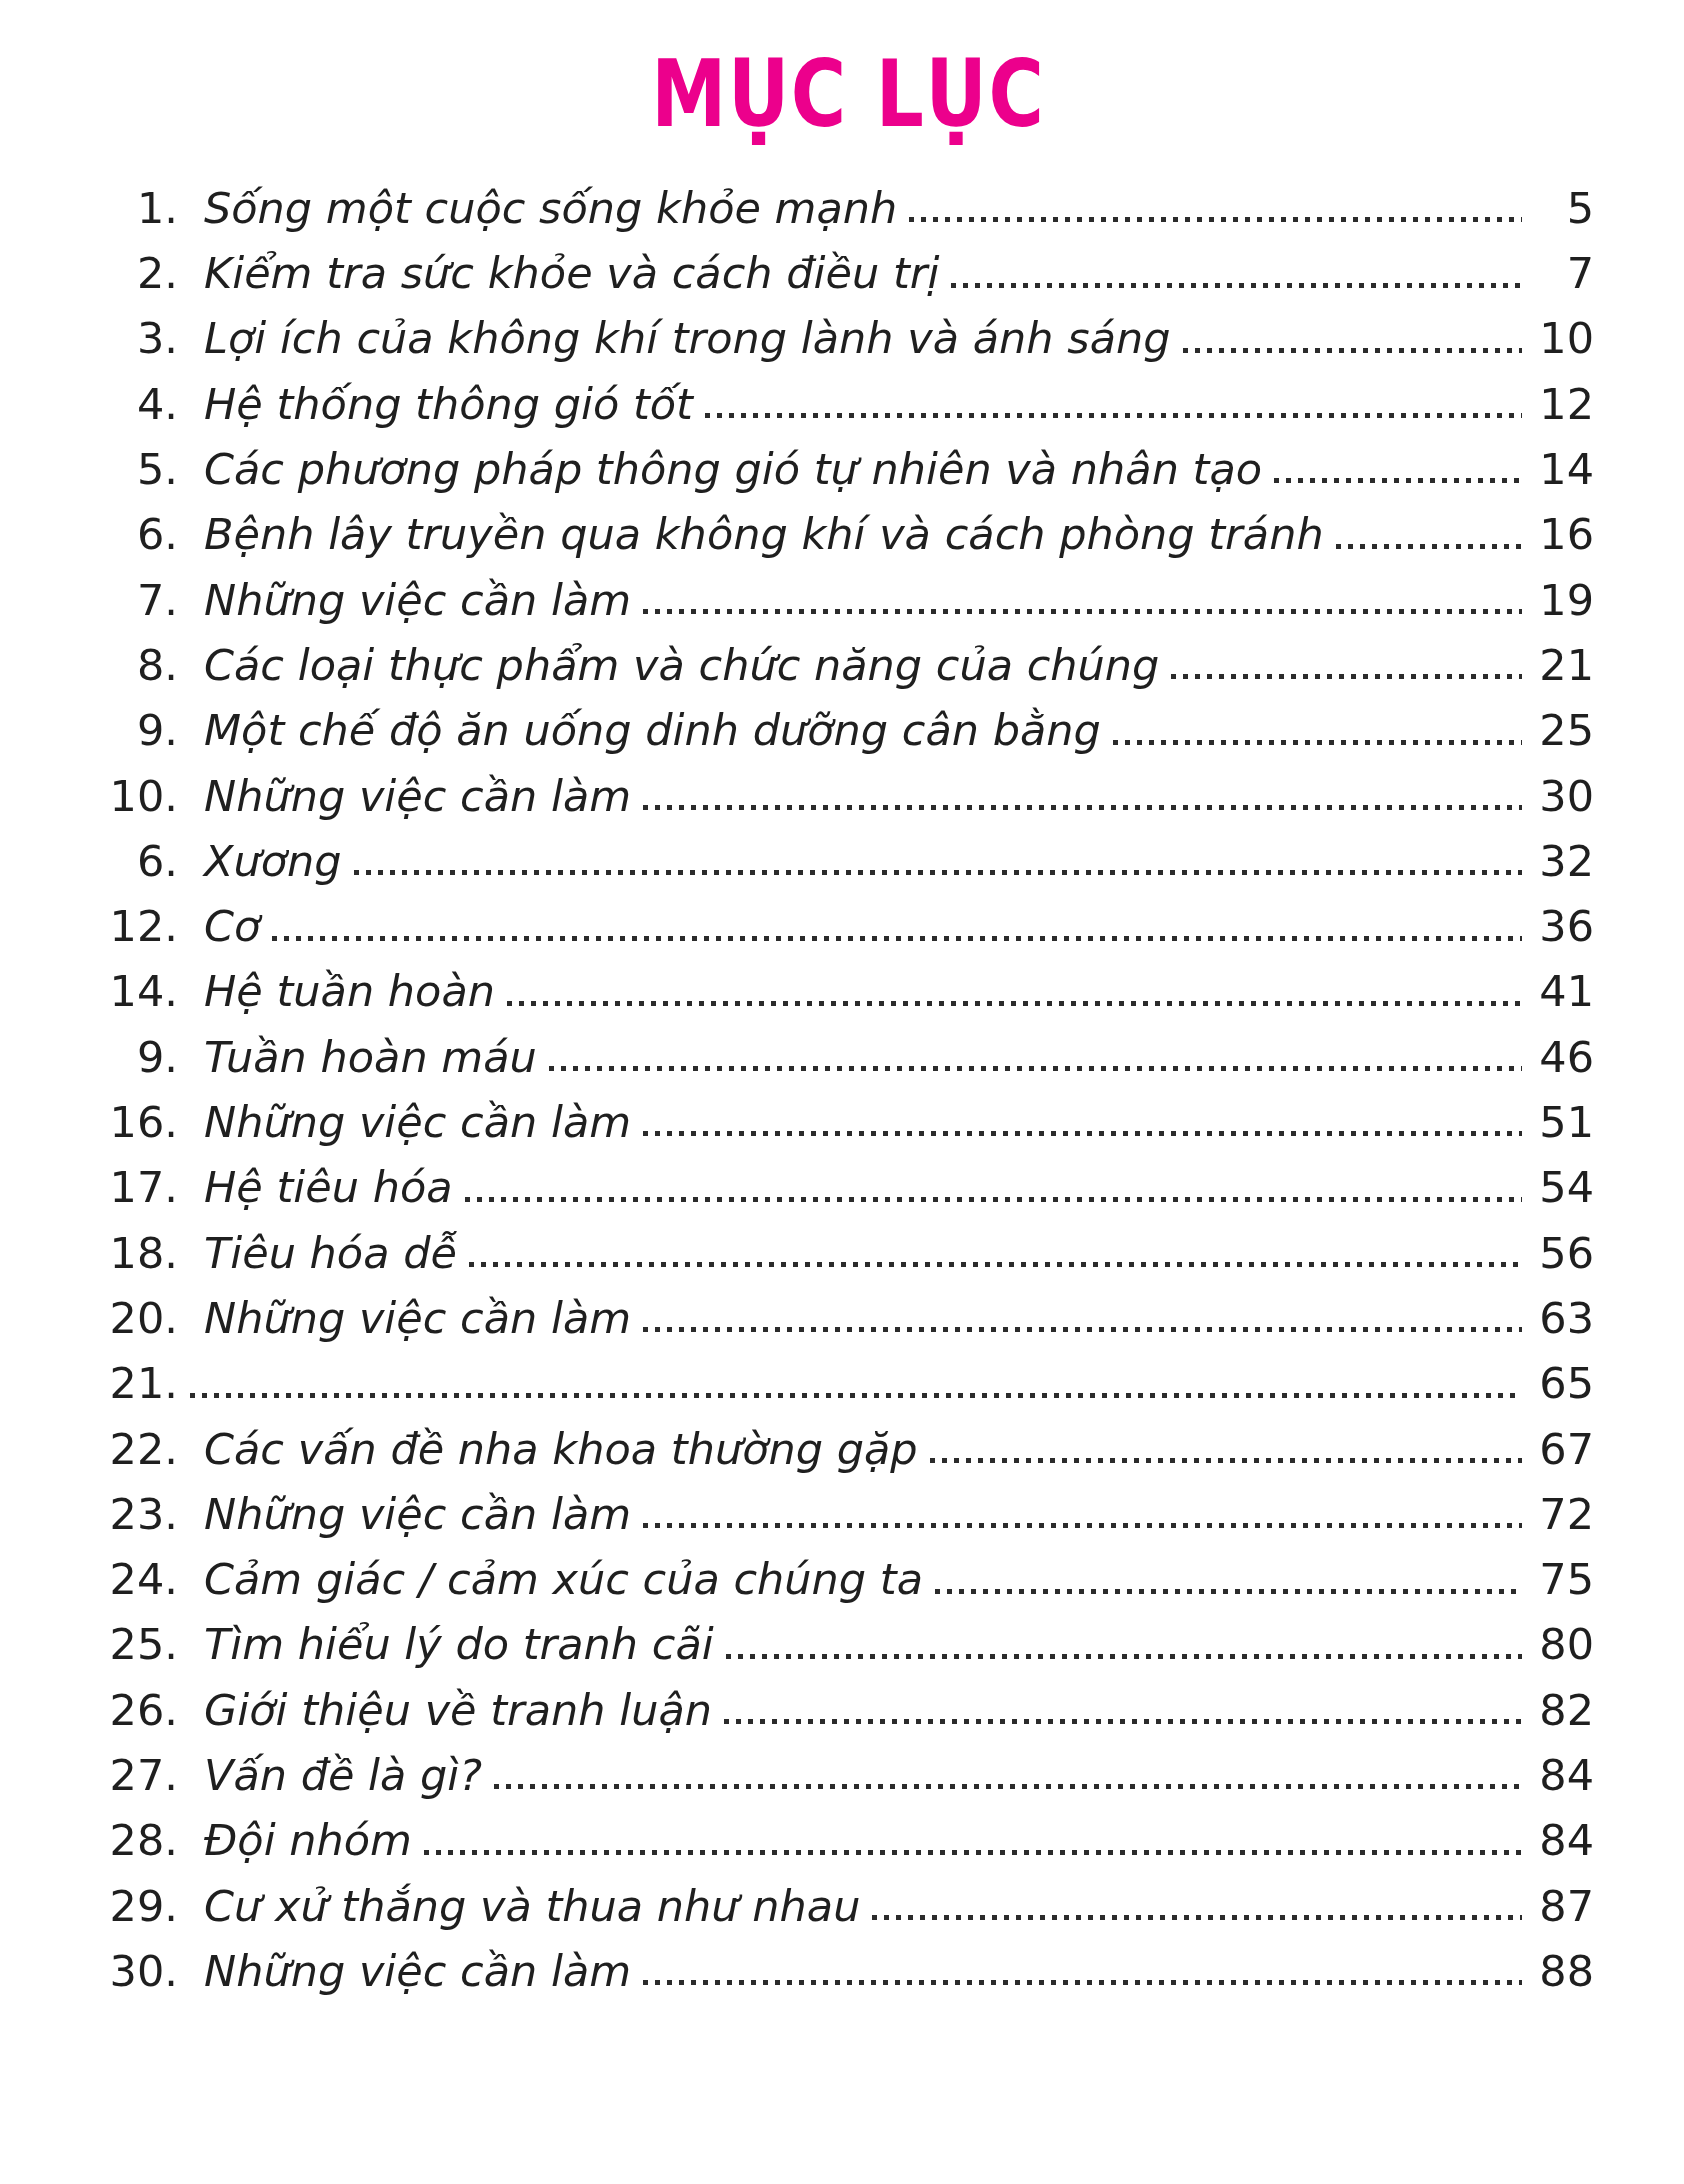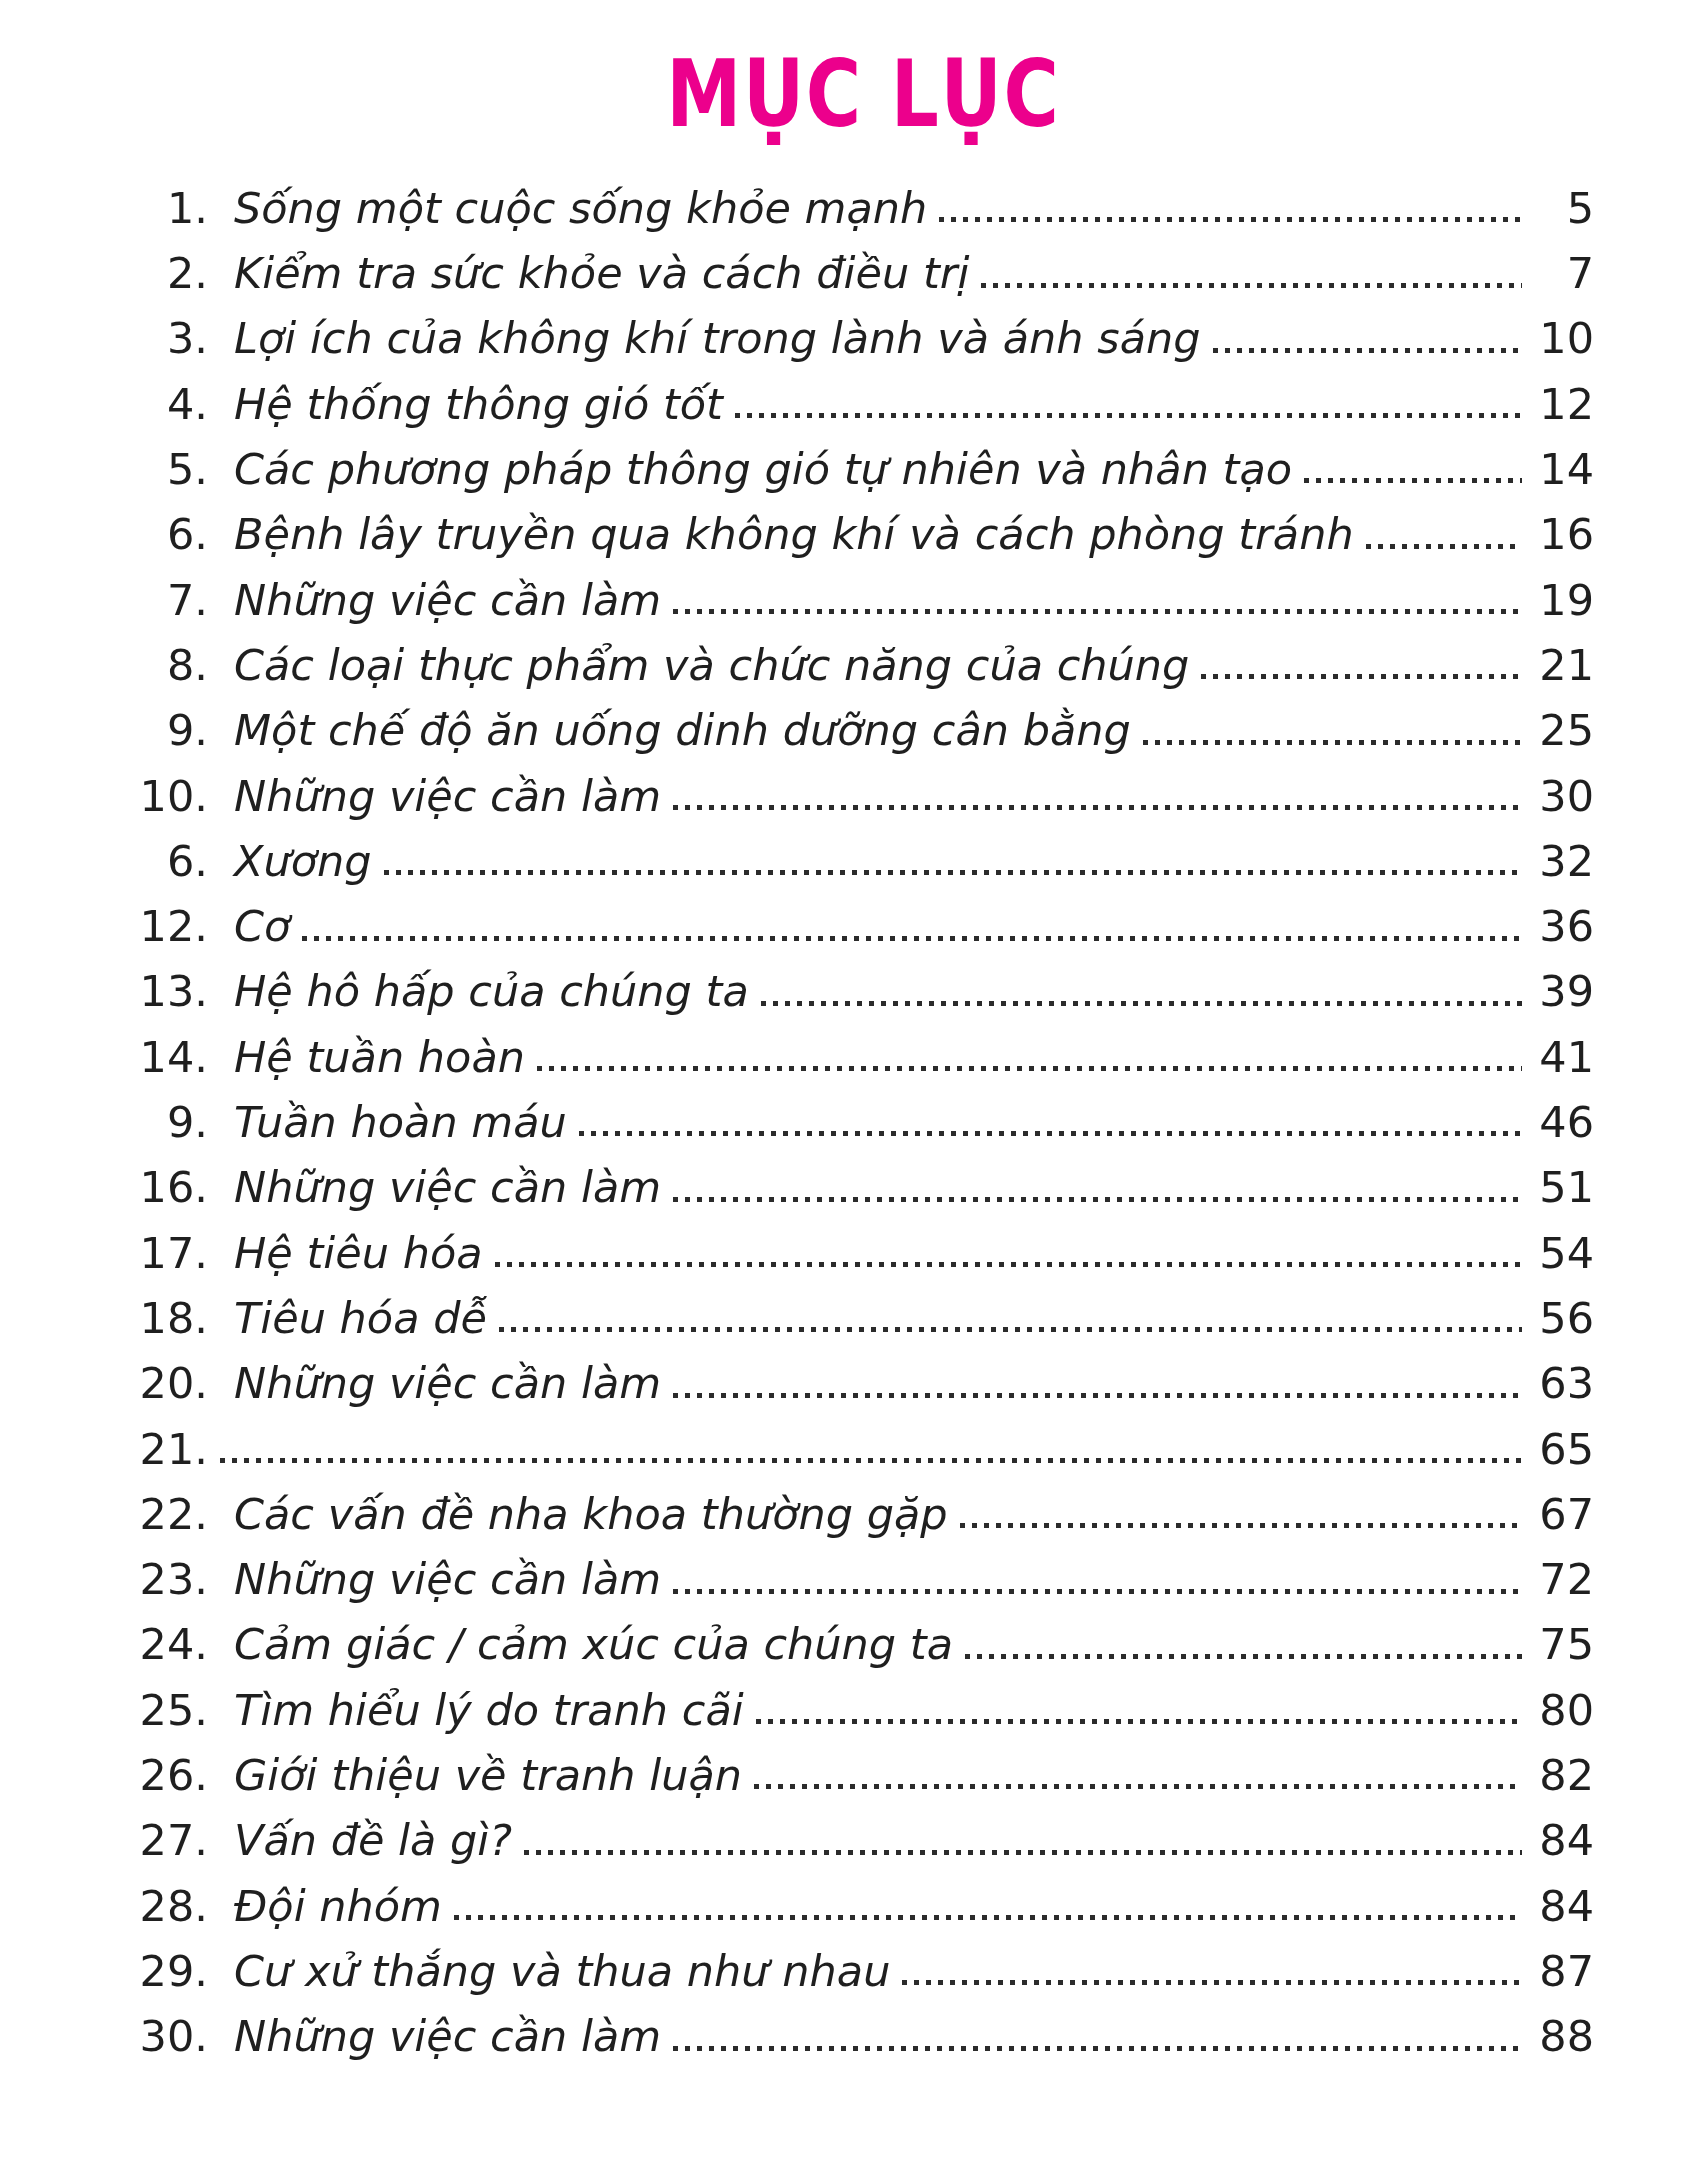--- a/index.html
+++ b/index.html
@@ -10,21 +10,20 @@
   body {
     width: 1684px;
     height: 2184px;
     font-family: "DejaVu Sans", "Liberation Sans", sans-serif;
     color: #1f1f1f;
     overflow: hidden;
   }
   .page {
     padding-top: 36px;
     box-sizing: border-box;
-    margin-left: 30px;
   }
   .title-wrap {
     text-align: center;
     margin: 0 0 14px 12px;
     height: 116px;
     line-height: 116px;
   }
   .page-title {
     display: inline-block;
     font-size: 92px;
@@ -163,26 +162,20 @@
       <span class="toc-page">32</span>
     </div>
 
     <div class="toc-row">
       <span class="toc-num">12.</span>
       <span class="toc-title">Cơ</span>
       <span class="toc-dots"></span>
       <span class="toc-page">36</span>
     </div>
 
-    <div class="toc-row">
-      <span class="toc-num">13.</span>
-      <span class="toc-title">Hệ hô hấp của chúng ta</span>
-      <span class="toc-dots"></span>
-      <span class="toc-page">39</span>
-    </div>
 
     <div class="toc-row">
       <span class="toc-num">14.</span>
       <span class="toc-title">Hệ tuần hoàn</span>
       <span class="toc-dots"></span>
       <span class="toc-page">41</span>
     </div>
 
     <div class="toc-row">
       <span class="toc-num">9.</span>

